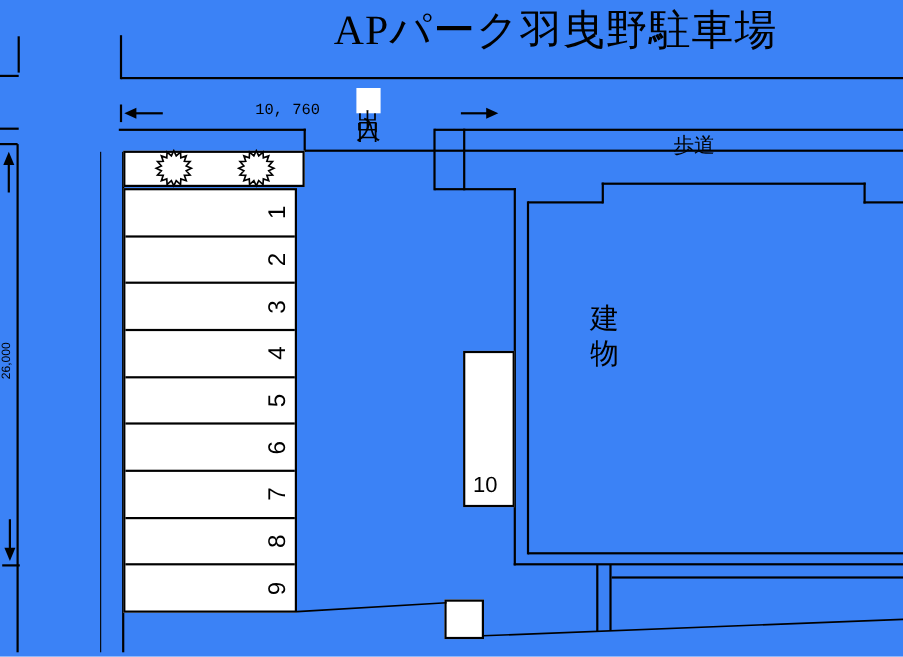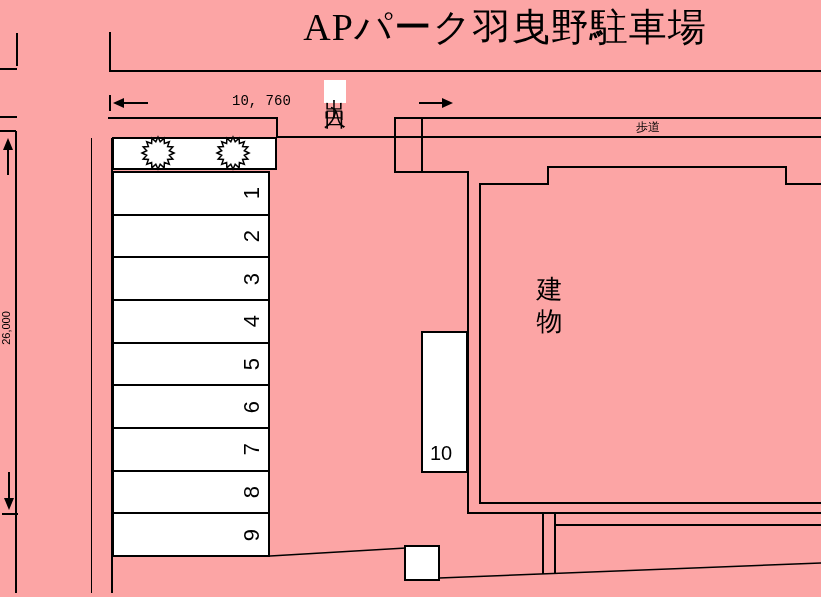--- a/index.html
+++ b/index.html
@@ -1,50 +1,50 @@
 <!DOCTYPE html>
 <html><head>
 <meta charset="utf-8">
 <style>
   html,body{margin:0;padding:0;background:#fff;}
   #canvas{
-    position:relative;width:821px;height:597px;background:#fca5a5;overflow:hidden;
+    position:relative;width:821px;height:597px;background:#3b82f6;overflow:hidden;
     font-family:"Liberation Sans","DejaVu Sans",sans-serif;color:#000;
   }
   .hl,.vl{position:absolute;background:#000;}
   #title{
     position:absolute;left:270px;top:2px;width:470px;text-align:center;
     font-family:"Liberation Serif","DejaVu Serif",serif;
     font-size:38px;letter-spacing:1px;white-space:nowrap;color:#000;
   }
   .vtext{writing-mode:vertical-rl;text-orientation:upright;}
   #entrance-label{
     position:absolute;left:324px;top:80px;font-size:22px;font-weight:500;
     letter-spacing:7px;background:#fff;line-height:1;padding:1px 0;z-index:5;
   }
-  #sidewalk-label{position:absolute;left:636px;top:119px;font-size:12px;z-index:5;}
+  #sidewalk-label{position:absolute;left:612px;top:119px;font-size:19px;z-index:5;}
   #building-label{position:absolute;left:533px;top:255px;font-size:26px;letter-spacing:33px;z-index:5;}
   #dim-width-label{position:absolute;left:232px;top:93px;font-size:14px;z-index:5;font-family:Liberation Mono, monospace;}
   #dim-height-label{
     position:absolute;left:-24px;top:322px;width:60px;text-align:center;
     transform:rotate(-90deg);font-size:11px;z-index:5;
   }
   #planter-box{position:absolute;left:112px;top:137px;width:165px;height:33px;
     border:2px solid #000;box-sizing:border-box;background:#fff;z-index:2;}
   #rows{position:absolute;left:112px;top:171px;width:158px;height:386px;
     border:2px solid #000;box-sizing:border-box;display:flex;flex-direction:column;
     background:#fff;z-index:2;}
   .p-row{flex:1;position:relative;border-bottom:2px solid #000;}
   .p-row:last-child{border-bottom:none;}
   .p-num{
     position:absolute;right:10px;top:50%;
     transform:translateY(-50%) rotate(-90deg);
     font-size:22px;line-height:1;
   }
-  #space10-box{position:absolute;left:421px;top:331px;width:47px;height:142px;
+  #space10-box{position:absolute;left:421px;top:319px;width:47px;height:142px;
     border:2px solid #000;box-sizing:border-box;background:#fff;z-index:3;text-align:right;}
   #space10-num{position:absolute;left:7px;bottom:6px;font-size:20px;}
   #small-square{position:absolute;left:404px;top:545px;width:36px;height:36px;
     border:2px solid #000;box-sizing:border-box;background:#fff;z-index:3;}
   #overlay{position:absolute;left:0;top:0;z-index:4;pointer-events:none;}
 </style>
 </head>
 <body>
 
 <div id="canvas">

